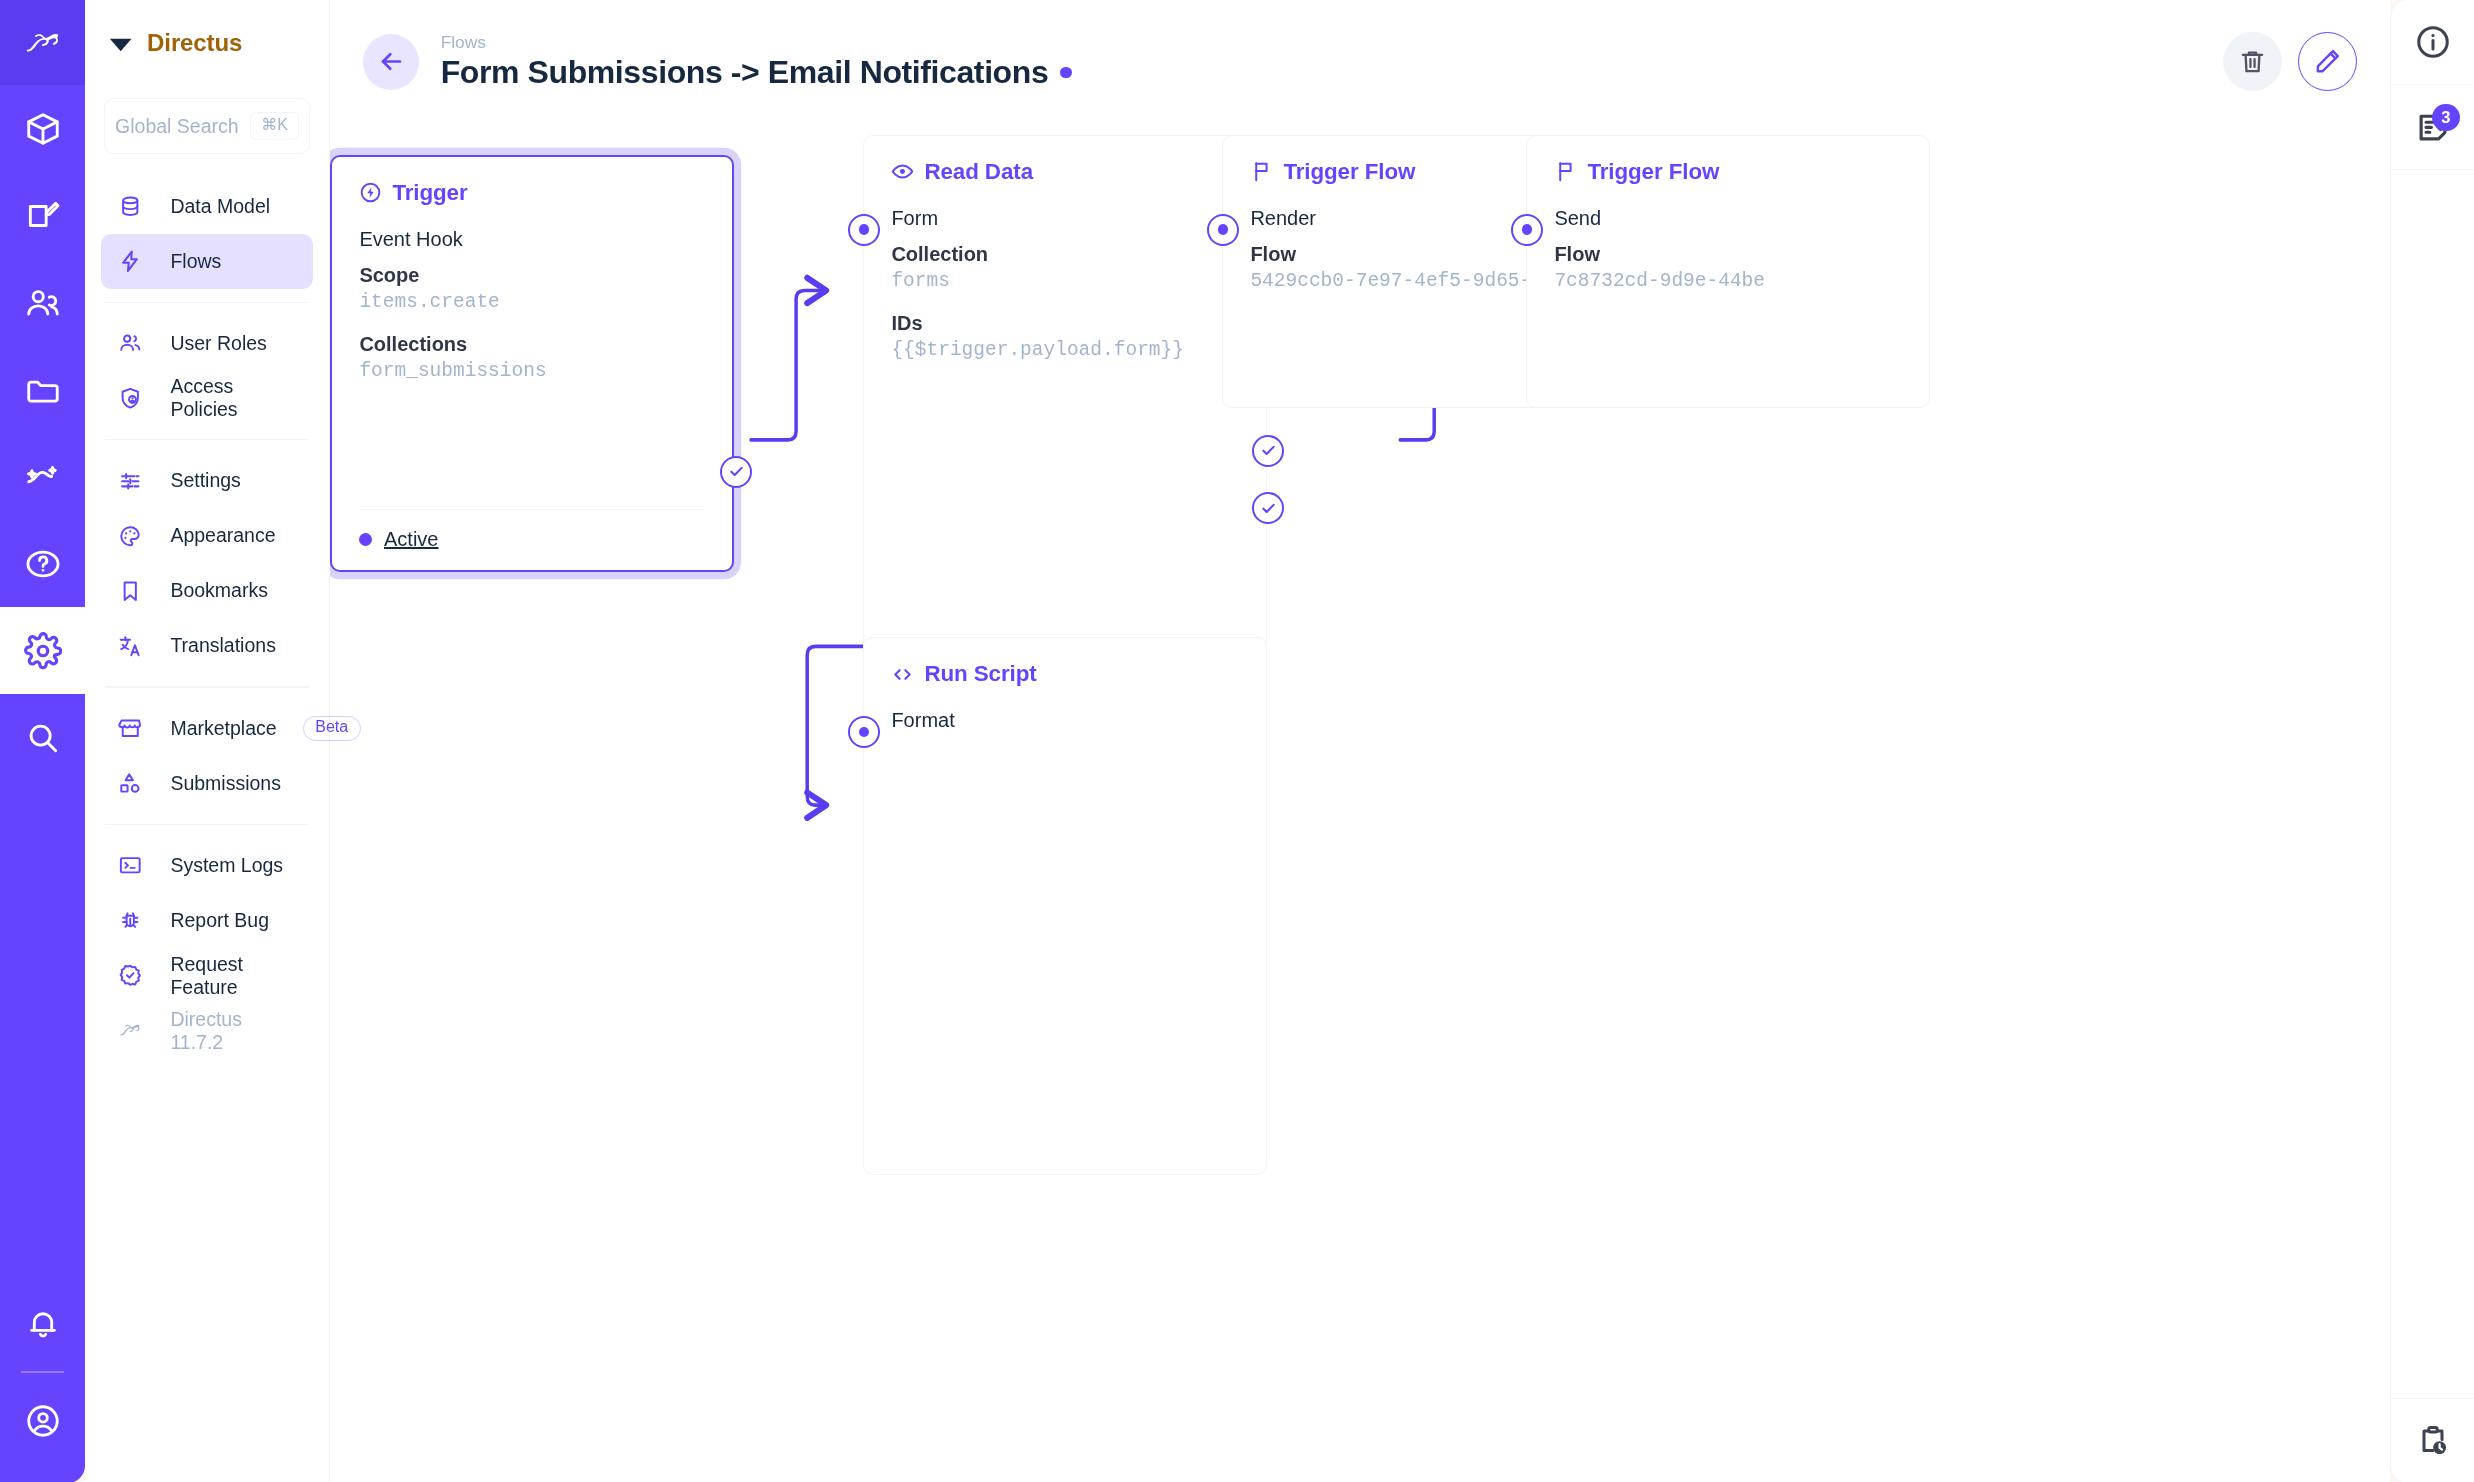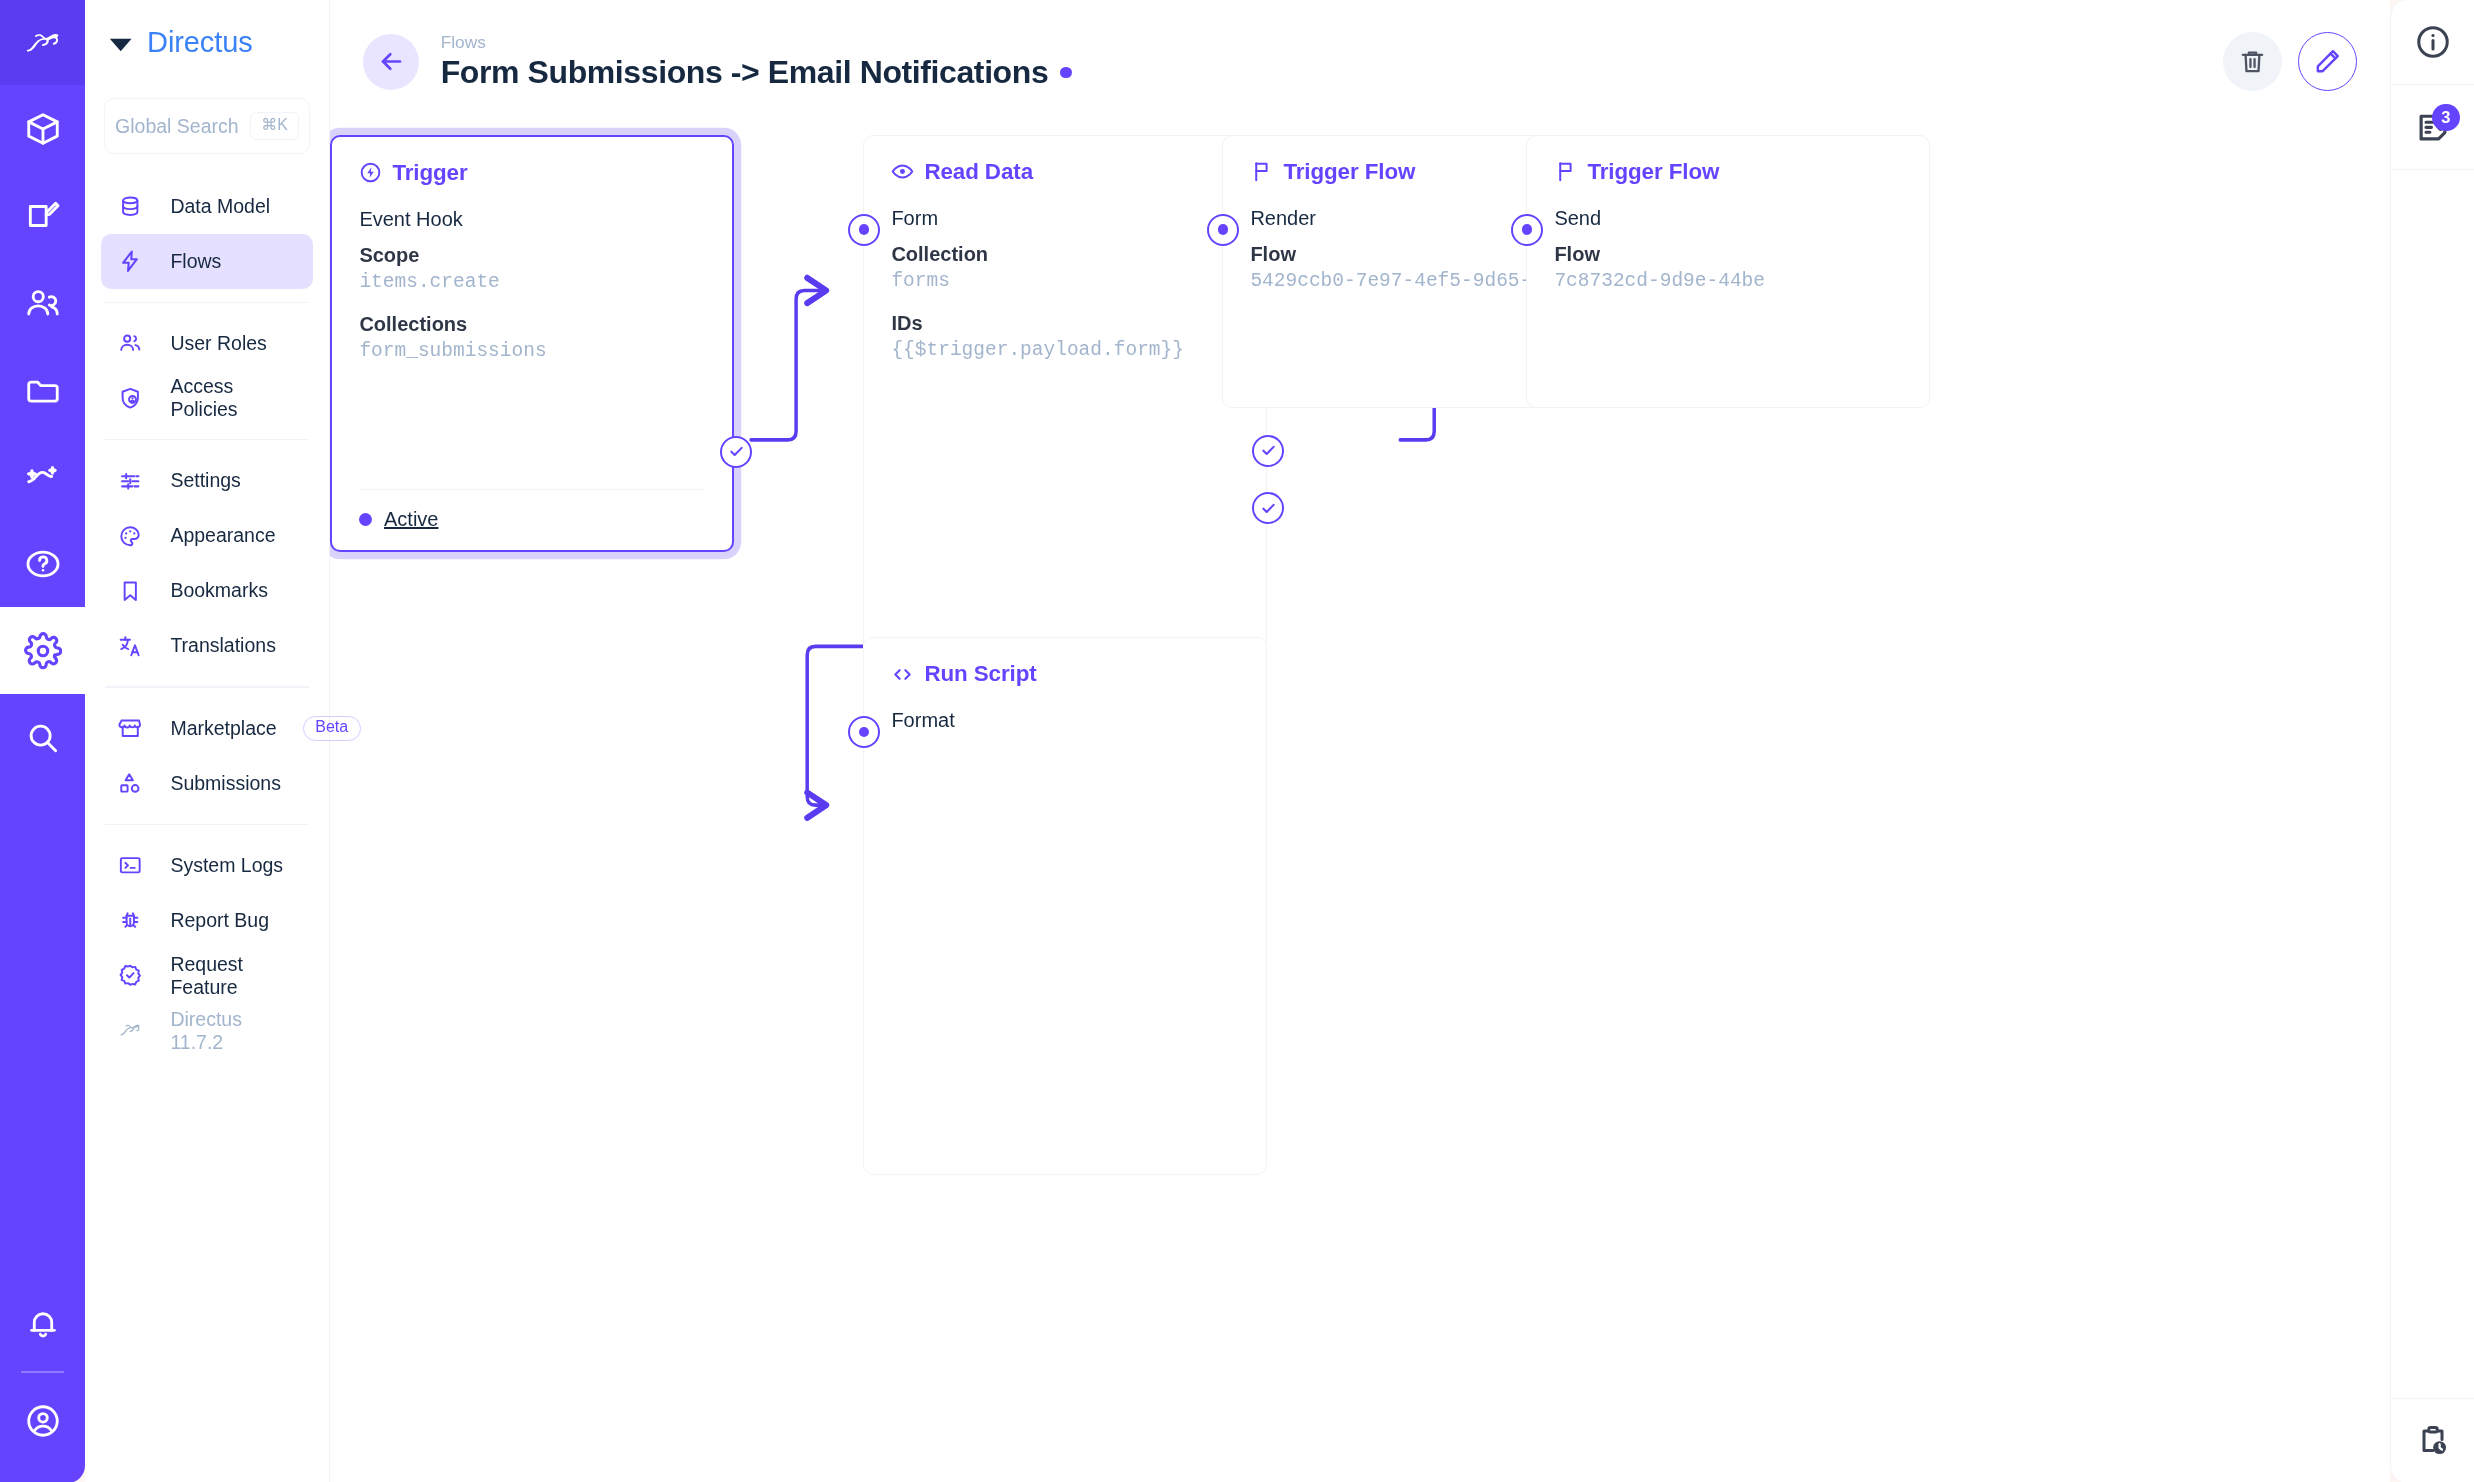--- a/index.html
+++ b/index.html
@@ -44,21 +44,21 @@
     border-right: 1.4px solid #f0f4f9;
     display: flex; flex-direction: column;
     padding: 0 0 0 0;
     z-index: 4;
   }
   .brand {
     height: 85px; display: flex; align-items: center; gap: 13px;
     padding-left: 21.7px;
   }
   .brand-mark { width: 27.4px; height: 27.4px; }
-  .brand-name { font-size: 29px; font-weight: 400; color: #3b82f6; letter-spacing: -0.1px; }
+  .brand-name { font-size: 24px; font-weight: 700; color: #a16207; letter-spacing: -0.1px; }
 
   .searchbox {
     margin: 13px 19px 24.5px 19px;
     height: 56px;
     border: 1.4px solid #f0f4f9;
     border-radius: 10px;
     display: flex; align-items: center; justify-content: center; gap: 11.6px;
     background: #ffffff;
   }
   .search-ph { font-size: 19.5px; color: #a2b5cd; }
@@ -127,20 +127,21 @@
     background: #ffffff;
     border: 1.4px solid #f0f4f9;
     border-radius: 10px;
     padding: 23px 27.4px;
     z-index: 2;
   }
   .node.selected {
     border: 2.9px solid #6644ff;
     box-shadow: 0 0 0 7.2px #d9d2fb;
     height: 417px;
+    margin-top: 20px;
   }
   .node-hd { display: flex; align-items: center; gap: 10px; margin-bottom: 20px; }
   .node-hd .n-ico { color: #6644ff; width: 23px; height: 23px; display:flex; align-items:center; justify-content:center; }
   .node-hd .n-title { font-size: 22.4px; font-weight: 700; color: #6644ff; letter-spacing: -0.1px; }
   .n-sub { font-size: 20px; color: #172940; margin-bottom: 10px; line-height: 1.3; }
   .n-field { margin-bottom: 16px; }
   .n-key { font-size: 20px; font-weight: 700; color: #2f3646; line-height: 1.35; }
   .n-val {
     font-family: "Liberation Mono", monospace;
     font-size: 19.5px; color: #a2b5cd; line-height: 1.35;

